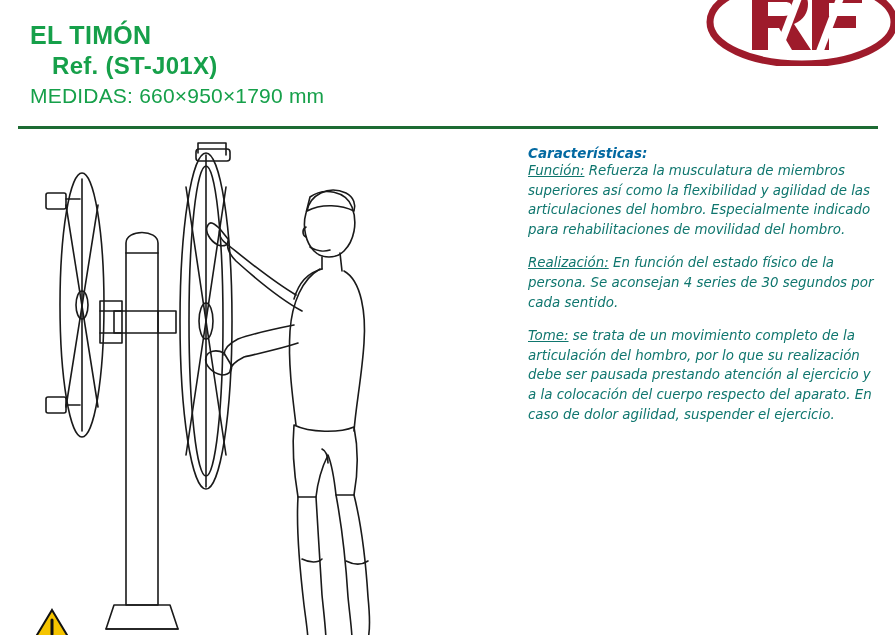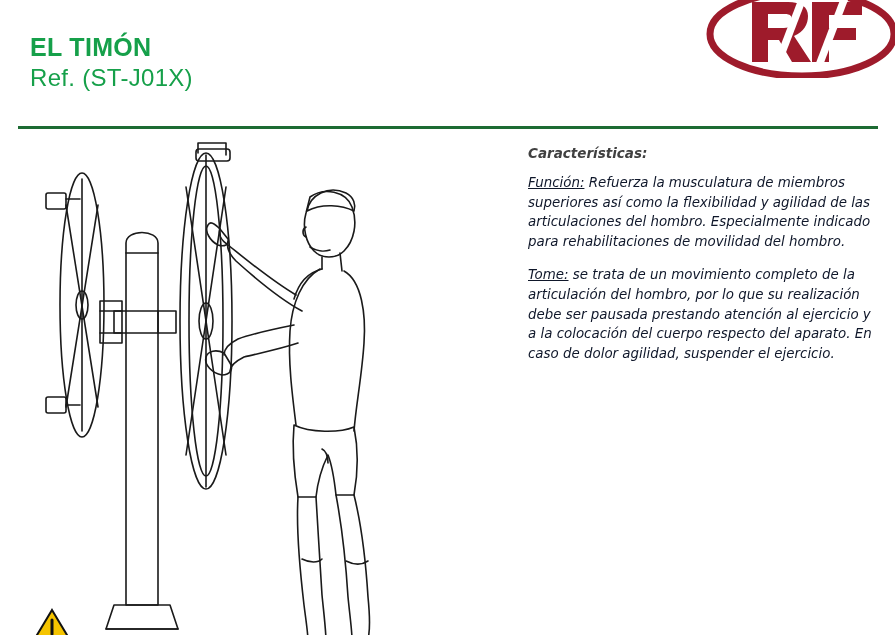--- a/index.html
+++ b/index.html
@@ -11,41 +11,42 @@
     width: 895px;
     height: 635px;
     overflow: hidden;
     font-family: "Liberation Sans", sans-serif;
     position: relative;
   }
 
   
   #header {
     position: absolute;
-    left: 0; top: 12px;
+    left: 0; top: 0;
     width: 895px;
     height: 122px;
   }
   #title-block {
     position: absolute;
     left: 30px;
     top: 20px;
     color: #16a04a;
   }
   #title-line1 {
     font-size: 25px;
     font-weight: bold;
     line-height: 30px;
     letter-spacing: 0.3px;
   }
   #title-line2 {
     font-size: 24px;
-    font-weight: normal;
+    font-weight: bold;
     line-height: 31px;
     letter-spacing: 0.3px;
+    margin-left: 22px;
   }
   #title-line3 {
     font-size: 21px;
     font-weight: normal;
     line-height: 30px;
     letter-spacing: 0.2px;
   }
 
   
   #logo {
@@ -87,44 +88,45 @@
     position: absolute;
     left: 528px;
     top: 145px;
     width: 352px;
   }
   #features-heading {
     font-family: "DejaVu Sans", sans-serif;
     font-weight: bold;
     font-style: italic;
     font-size: 13.5px;
-    color: #404040;
-    margin-bottom: 12px;
+    color: #0369a1;
+    margin-bottom: 0;
   }
   .para {
     font-family: "DejaVu Sans", sans-serif;
     font-size: 13.4px;
     font-style: italic;
-    color: #0f172a;
+    color: #0f766e;
     line-height: 19.6px;
     margin-bottom: 14px;
     text-align: left;
   }
   .para .lbl {
     text-decoration: underline;
   }
 </style>
 </head>
 <body>
 
 <div id="header">
 
   <div id="title-block">
     <div id="title-line1">EL TIMÓN</div>
     <div id="title-line2">Ref. (ST-J01X)</div>
+    <div id="title-line3">MEDIDAS: 660×950×1790 mm</div>
   </div>
 
   <div id="logo">
     <svg width="215" height="88" viewBox="0 0 215 88" xmlns="http://www.w3.org/2000/svg">
 
       <ellipse cx="122" cy="44" rx="92" ry="42" fill="none" stroke="#9e1b2b" stroke-width="7"></ellipse>
 
       <path d="M72 12 L72 72 L88 72 L88 50 L99 50 L112 72 L131 72 L114 46 C124 42 128 34 128 26 C128 17 121 12 108 12 Z M88 24 L105 24 C110 24 112 26 112 30 C112 35 110 38 104 38 L88 38 Z" fill="#9e1b2b"></path>
 
       <path d="M132 12 L132 72 L149 72 L149 50 L176 50 L176 38 L149 38 L149 25 L182 25 L182 12 Z" fill="#9e1b2b"></path>
@@ -229,17 +231,20 @@
 </div>
 
 <div id="text-col">
   <div id="features-heading">Características:</div>
 
   <div class="para">
     <span class="lbl">Función:</span><span> Refuerza la musculatura de miembros superiores así como la flexibilidad y agilidad de las articulaciones del hombro. Especialmente indicado para rehabilitaciones de movilidad del hombro.</span>
   </div>
 
 
+  <div class="para">
+    <span class="lbl">Realización:</span><span> En función del estado físico de la persona. Se aconsejan 4 series de 30 segundos por cada sentido.</span>
+  </div>
 
   <div class="para">
     <span class="lbl">Tome:</span><span> se trata de un movimiento completo de la articulación del hombro, por lo que su realización debe ser pausada prestando atención al ejercicio y a la colocación del cuerpo respecto del aparato. En caso de dolor agilidad, suspender el ejercicio.</span>
   </div>
 </div>
 
 </body></html>

